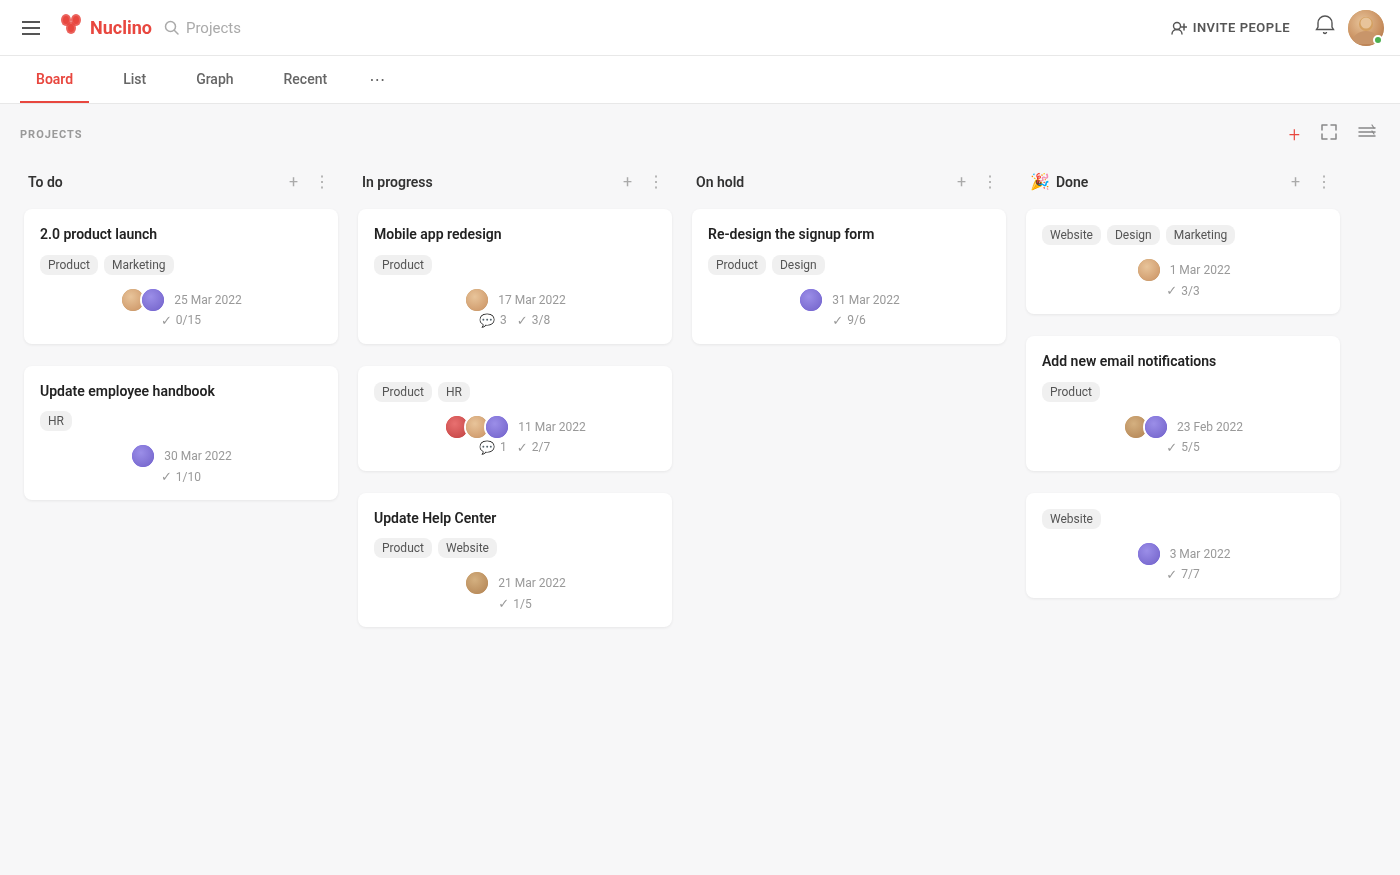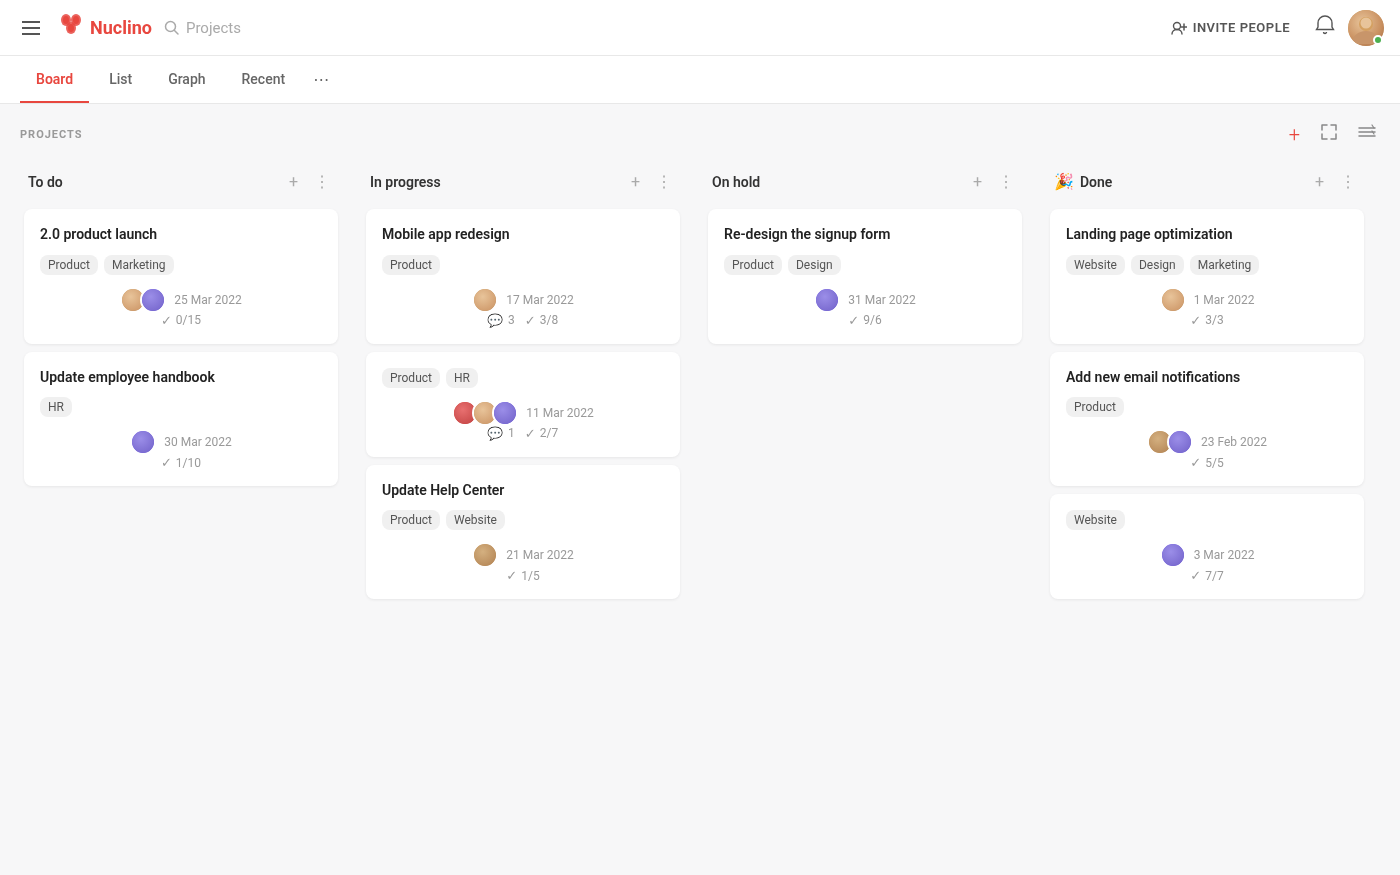--- a/index.html
+++ b/index.html
@@ -25,21 +25,21 @@
       padding: 6px 12px; border-radius: 4px;
     }
     .bell-icon { font-size: 20px; color: #555; cursor: pointer; }
     .avatar-container { position: relative; cursor: pointer; }
     .avatar { width: 36px; height: 36px; border-radius: 50%; background: linear-gradient(135deg, #d4a76a, #c8956a); display: flex; align-items: center; justify-content: center; overflow: hidden; }
     .avatar-online { position: absolute; bottom: 1px; right: 1px; width: 10px; height: 10px; border-radius: 50%; background: #4caf50; border: 2px solid #fff; }
 
     
     .tabs-bar {
       display: flex; align-items: center; background: #fff; padding: 0 20px;
-      border-bottom: 1px solid #e8e8e8; gap: 4px;
+      border-bottom: 1px solid #e8e8e8; gap: 18px;
     }
     .tab {
       padding: 14px 16px; font-size: 14px; font-weight: 500; color: #666;
       cursor: pointer; border-bottom: 2px solid transparent; margin-bottom: -1px;
     }
     .tab.active { color: #e8473f; border-bottom: 2px solid #e8473f; font-weight: 600; }
     .tab-more { padding: 14px 8px; color: #666; cursor: pointer; font-size: 16px; }
 
     
     .board-area { padding: 0; background: #f7f7f8; min-height: calc(100vh - 110px); }
@@ -47,36 +47,36 @@
     .board-header {
       display: flex; align-items: center; justify-content: space-between;
       padding: 14px 20px 12px; background: #f7f7f8;
     }
     .projects-label { font-size: 11px; font-weight: 700; color: #999; letter-spacing: 1px; text-transform: uppercase; }
     .board-header-actions { display: flex; align-items: center; gap: 12px; }
     .board-action-icon { color: #888; cursor: pointer; font-size: 18px; padding: 4px; }
 
     
     .columns-container {
-      display: flex; gap: 12px; padding: 0 16px 20px; overflow-x: auto;
+      display: flex; gap: 4px; padding: 0 16px 20px; overflow-x: auto;
       align-items: flex-start;
     }
     .column { width: 330px; min-width: 300px; flex-shrink: 0; padding: 0 8px; }
     .column-header {
       display: flex; align-items: center; justify-content: space-between;
       padding: 8px 4px 12px; margin-bottom: 4px;
     }
     .column-title { font-size: 14px; font-weight: 600; color: #333; display: flex; align-items: center; gap: 6px; }
     .column-actions { display: flex; align-items: center; gap: 8px; }
     .col-action { color: #aaa; cursor: pointer; font-size: 16px; padding: 2px 4px; border-radius: 3px; }
 
     
     .card {
       background: #fff; border-radius: 8px; padding: 16px;
-      margin-bottom: 8px; box-shadow: 0 1px 3px rgba(0,0,0,0.07);
+      margin-bottom: 22px; box-shadow: 0 1px 3px rgba(0,0,0,0.07);
       cursor: pointer; transition: box-shadow 0.15s;
     }
     .card-title { font-size: 14px; font-weight: 600; color: #222; margin-bottom: 10px; line-height: 1.4; }
     .card-tags { display: flex; flex-wrap: wrap; gap: 6px; margin-bottom: 12px; }
     .tag {
       background: #f0f0f0; color: #555; font-size: 12px; padding: 3px 8px;
       border-radius: 8px; font-weight: 400;
     }
     .card-footer { display: flex; align-items: center; justify-content: space-between; flex-direction: column; }
     .card-meta { display: flex; align-items: center; gap: 8px; }
@@ -391,21 +391,20 @@
           <span class="done-emoji">🎉</span>
           <span>Done</span>
         </span>
         <div class="column-actions">
           <span class="col-action">+</span>
           <span class="col-action">⋮</span>
         </div>
       </div>
 
       <div class="card">
-        <div class="card-title">Landing page optimization</div>
         <div class="card-tags">
           <span class="tag">Website</span>
           <span class="tag">Design</span>
           <span class="tag">Marketing</span>
         </div>
         <div class="card-footer">
           <div class="card-meta">
             <div class="avatars">
               <div class="avatar-sm av1">
                   <div class="face face-tan"></div>

